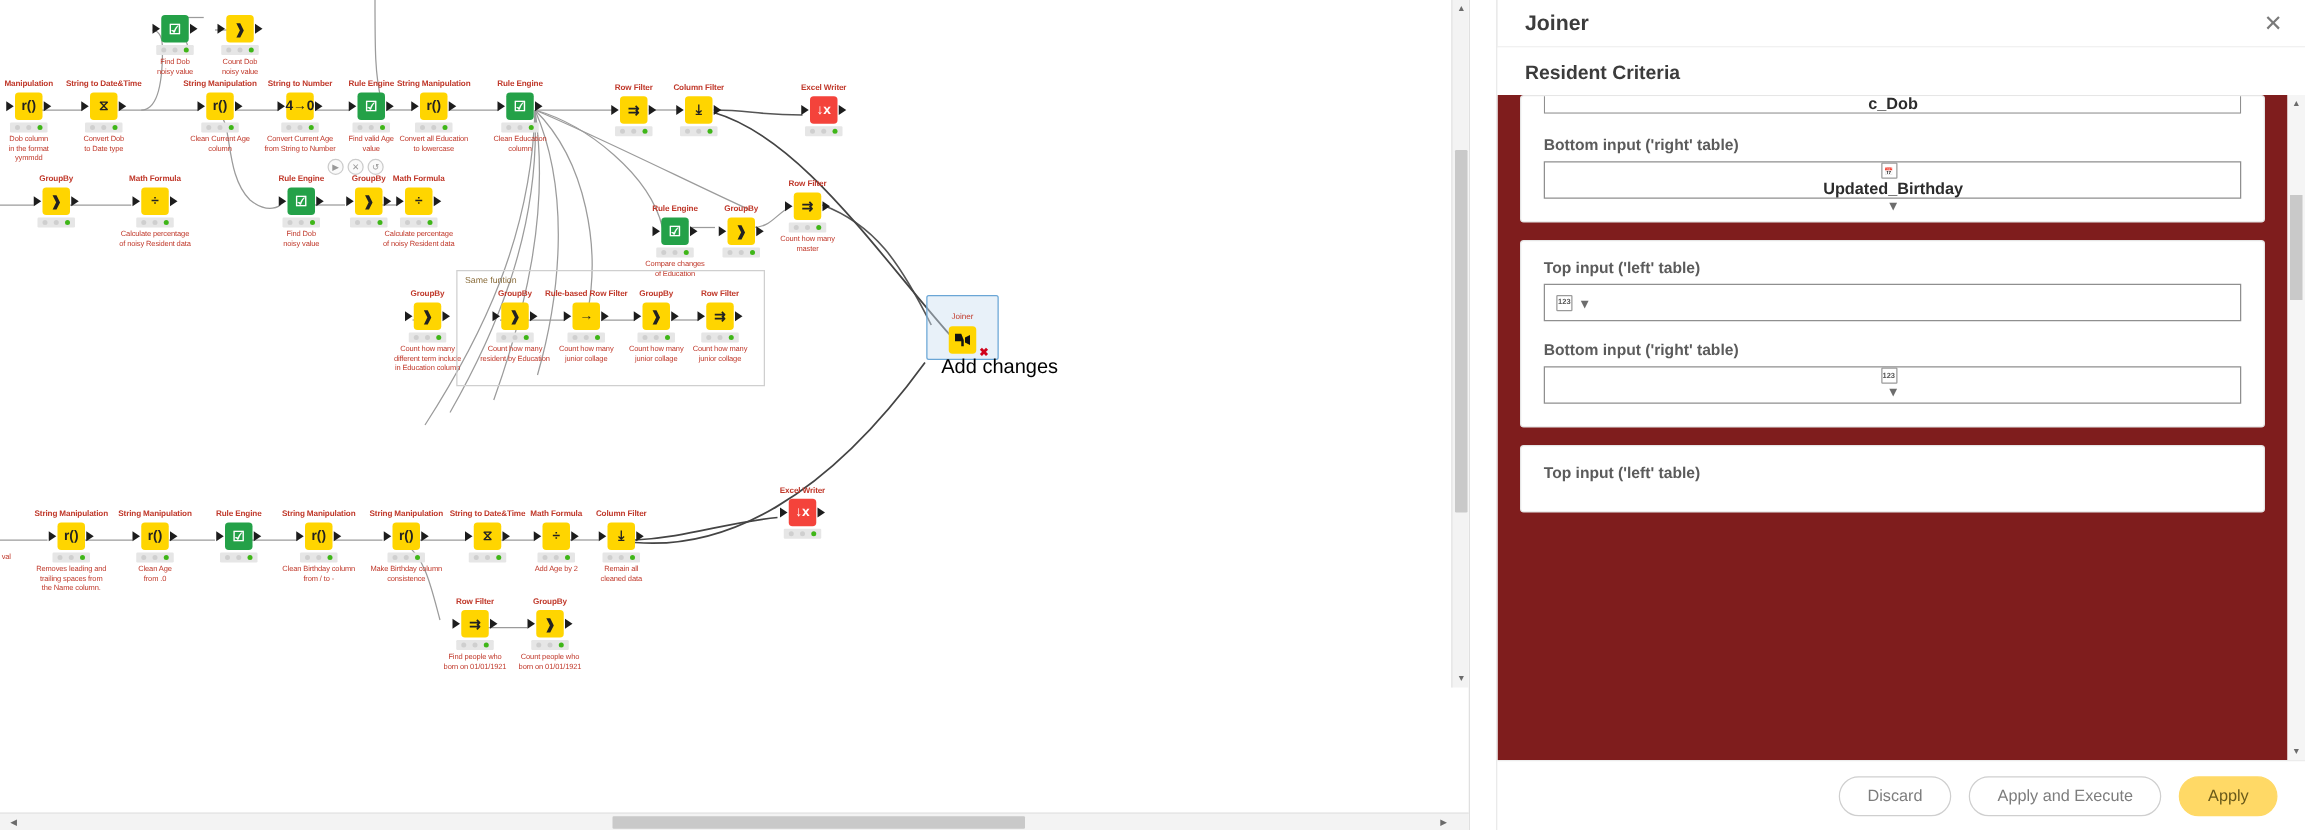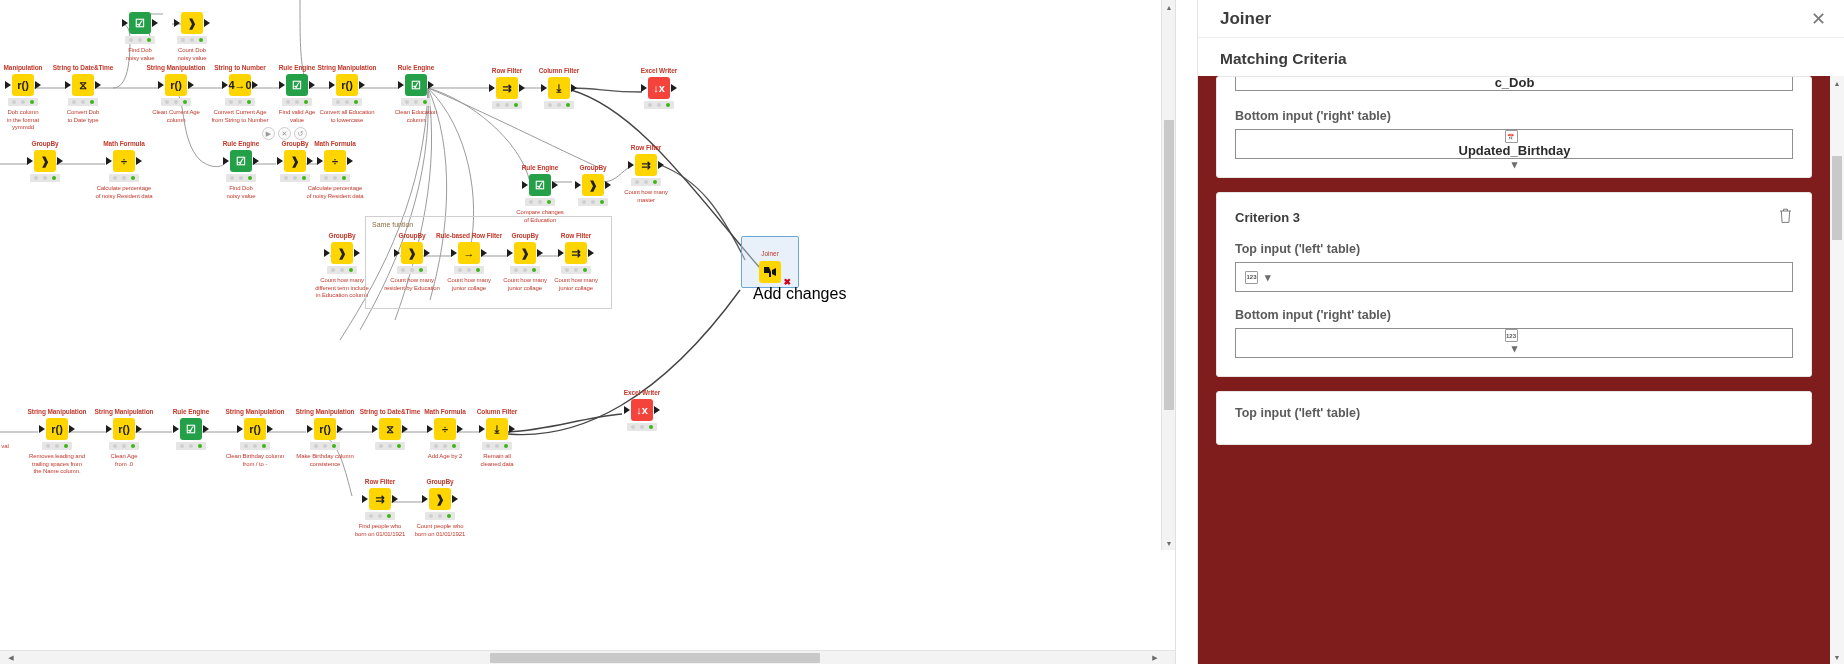--- a/index.html
+++ b/index.html
@@ -1011,21 +1011,21 @@
   <div id="gap-col"></div>
 
   <div id="panel">
 
     <div id="panel-header">
       <div class="ptitle">Joiner</div>
       <div class="pclose">✕</div>
     </div>
 
     <div id="panel-body">
-      <div class="section-title">Matching Criteria</div>
+      <div class="section-title">Resident Criteria</div>
 
       <div id="scroll-area">
 
         <div class="criterion partial-top" style="margin-top:0;">
           <div class="clip-top" style="height:14px; overflow:hidden; margin:0 0 0 0;">
             <div class="dropdown" style="margin-bottom:0; position:relative; top:-16px;">
               <span class="dd-typeicon">📅</span>
               <span class="dd-value">c_Dob</span>
               <span class="dd-caret">▾</span>
             </div>
@@ -1033,28 +1033,20 @@
 
           <div class="field-label" style="margin-top:18px;">Bottom input ('right' table)</div>
           <div class="dropdown">
             <span class="dd-typeicon">📅</span>
             <span class="dd-value">Updated_Birthday</span>
             <span class="dd-caret">▾</span>
           </div>
         </div>
 
         <div class="criterion">
-          <div class="crit-head">
-            <span class="crit-label">Criterion 3</span>
-            <span class="trash-icon">
-              <svg width="15" height="17" viewBox="0 0 15 17" aria-hidden="true">
-                <path d="M2 4 H13 M5.5 4 V2.2 H9.5 V4 M3.3 4 L4.1 15.4 H10.9 L11.7 4" fill="none" stroke="#7a7a7a" stroke-width="1"></path>
-              </svg>
-            </span>
-          </div>
 
           <div class="field-label">Top input ('left' table)</div>
           <div class="dropdown">
             <span class="dd-typeicon">123</span>
             <span class="dd-caret">▾</span>
           </div>
 
           <div class="field-label">Bottom input ('right' table)</div>
           <div class="dropdown">
             <span class="dd-typeicon">123</span>
@@ -1068,14 +1060,19 @@
 
       </div>
 
       <div id="panel-scrollbar">
         <div class="arrow up">▲</div>
         <div class="thumb"></div>
         <div class="arrow dn">▼</div>
       </div>
     </div>
 
+    <div id="panel-footer">
+      <div class="btn ghost">Discard</div>
+      <div class="btn ghost">Apply and Execute</div>
+      <div class="btn primary" style="background: rgb(255, 217, 102); border-color: rgb(255, 217, 102);">Apply</div>
+    </div>
   </div>
 </div>
 
 </body></html>

